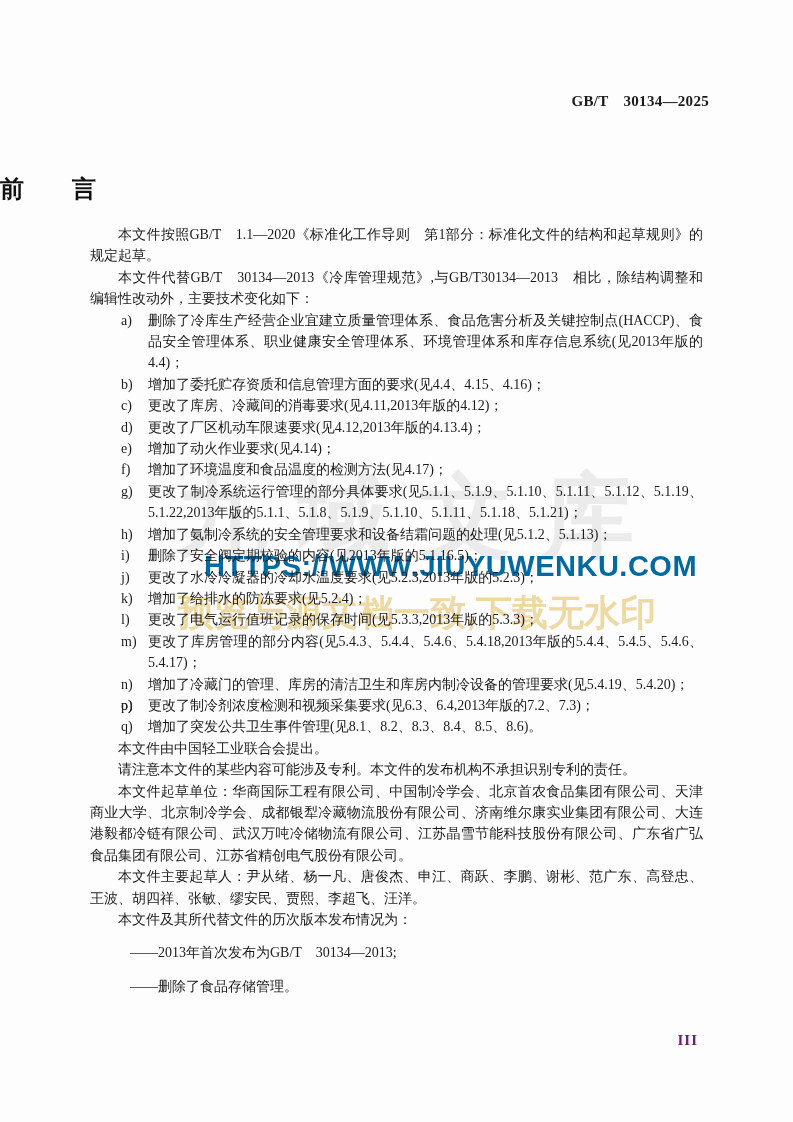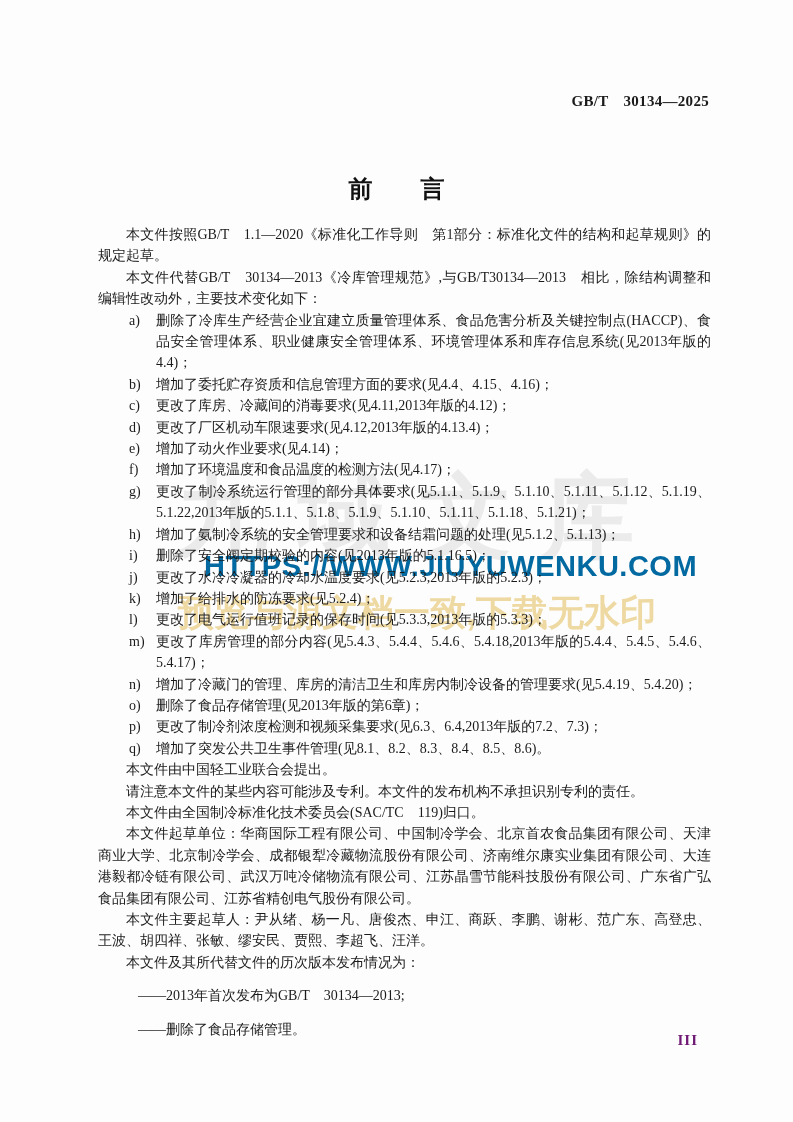--- a/index.html
+++ b/index.html
@@ -40,27 +40,26 @@
   
   .doc-layer { position: absolute; inset: 0; z-index: 1; }
 
   .doc-number {
     position: absolute; top: 92px; right: 84px;
     font-weight: bold; font-size: 15px;
     letter-spacing: 0.3px;
   }
   .page-title {
     position: absolute; top: 157px; left: 0; width: 100%;
-    text-align: center;
     font-family: "Liberation Sans", "DejaVu Sans", sans-serif;
     font-weight: bold; font-size: 24px;
     color: #111;
   }
   .content {
-    position: absolute; left: 98px; top: 224px; width: 613px;
+    position: absolute; left: 90px; top: 224px; width: 613px;
     font-size: 14px; line-height: 21.4px;
     text-align: justify;
   }
   .para { margin: 0; text-indent: 2em; }
   .changes-list { margin: 0; padding: 0; list-style: none; }
   .change-item { position: relative; padding-left: 58px; }
   .change-marker { position: absolute; left: 31px; top: 0; }
   .dash-para { margin: 12px; text-indent: 2em; }
 
   .page-number {
@@ -98,28 +97,27 @@
         <li class="change-item"><span class="change-marker">e)</span><span>增加了动火作业要求(见4.14)；</span></li>
         <li class="change-item"><span class="change-marker">f)</span><span>增加了环境温度和食品温度的检测方法(见4.17)；</span></li>
         <li class="change-item"><span class="change-marker">g)</span><span>更改了制冷系统运行管理的部分具体要求(见5.1.1、5.1.9、5.1.10、5.1.11、5.1.12、5.1.19、5.1.22,2013年版的5.1.1、5.1.8、5.1.9、5.1.10、5.1.11、5.1.18、5.1.21)；</span></li>
         <li class="change-item"><span class="change-marker">h)</span><span>增加了氨制冷系统的安全管理要求和设备结霜问题的处理(见5.1.2、5.1.13)；</span></li>
         <li class="change-item"><span class="change-marker">i)</span><span>删除了安全阀定期校验的内容(见2013年版的5.1.16.5)；</span></li>
         <li class="change-item"><span class="change-marker">j)</span><span>更改了水冷冷凝器的冷却水温度要求(见5.2.3,2013年版的5.2.3)；</span></li>
         <li class="change-item"><span class="change-marker">k)</span><span>增加了给排水的防冻要求(见5.2.4)；</span></li>
         <li class="change-item"><span class="change-marker">l)</span><span>更改了电气运行值班记录的保存时间(见5.3.3,2013年版的5.3.3)；</span></li>
         <li class="change-item"><span class="change-marker">m)</span><span>更改了库房管理的部分内容(见5.4.3、5.4.4、5.4.6、5.4.18,2013年版的5.4.4、5.4.5、5.4.6、5.4.17)；</span></li>
         <li class="change-item"><span class="change-marker">n)</span><span>增加了冷藏门的管理、库房的清洁卫生和库房内制冷设备的管理要求(见5.4.19、5.4.20)；</span></li>
-        <li class="change-item"><span class="change-marker">o)</span><span>删除了食品存储管理(见2013年版的第6章)；</span></li>
+        <li class="change-item"><span class="change-marker">o)</span></li>
         <li class="change-item"><span class="change-marker">p)</span><span>更改了制冷剂浓度检测和视频采集要求(见6.3、6.4,2013年版的7.2、7.3)；</span></li>
         <li class="change-item"><span class="change-marker">q)</span><span>增加了突发公共卫生事件管理(见8.1、8.2、8.3、8.4、8.5、8.6)。</span></li>
       </ul>
 
       <p class="para">本文件由中国轻工业联合会提出。</p>
       <p class="para">请注意本文件的某些内容可能涉及专利。本文件的发布机构不承担识别专利的责任。</p>
-      <p class="para">本文件由全国制冷标准化技术委员会(SAC/TC　119)归口。</p>
       <p class="para">本文件起草单位：华商国际工程有限公司、中国制冷学会、北京首农食品集团有限公司、天津商业大学、北京制冷学会、成都银犁冷藏物流股份有限公司、济南维尔康实业集团有限公司、大连港毅都冷链有限公司、武汉万吨冷储物流有限公司、江苏晶雪节能科技股份有限公司、广东省广弘食品集团有限公司、江苏省精创电气股份有限公司。</p>
       <p class="para">本文件主要起草人：尹从绪、杨一凡、唐俊杰、申江、商跃、李鹏、谢彬、范广东、高登忠、王波、胡四祥、张敏、缪安民、贾熙、李超飞、汪洋。</p>
       <p class="para">本文件及其所代替文件的历次版本发布情况为：</p>
       <p class="dash-para">——2013年首次发布为GB/T　30134—2013;</p>
       <p class="dash-para">——删除了食品存储管理。</p>
 
     </div>
 
     <div class="page-number">III</div>
 

